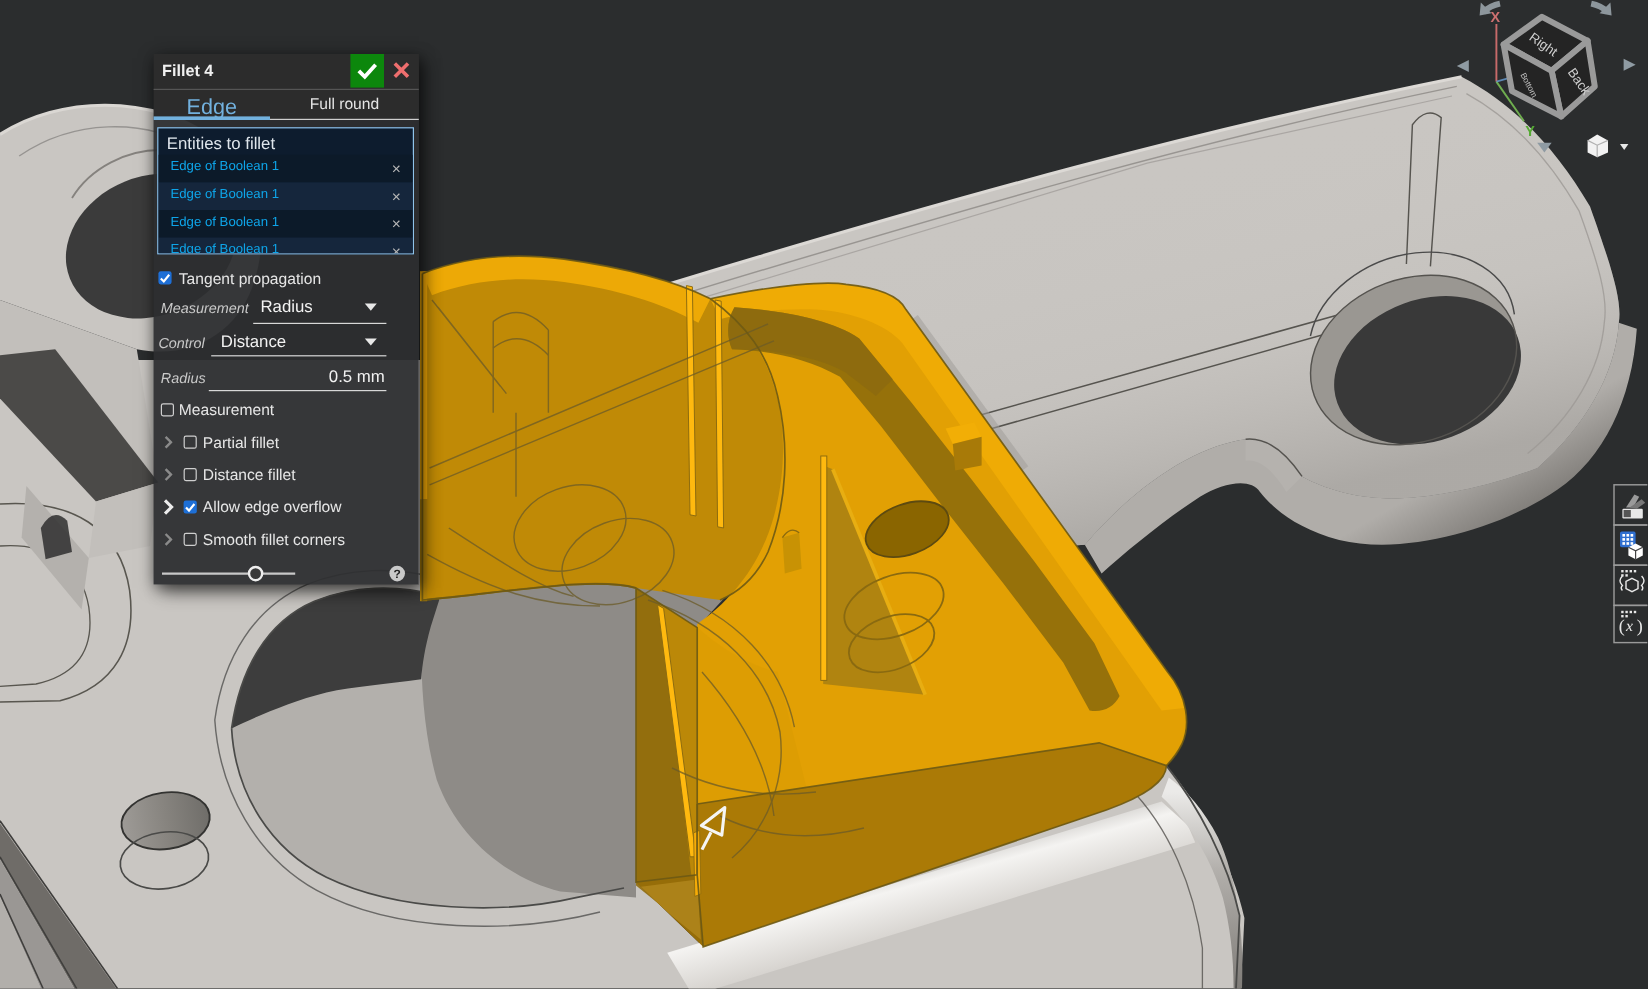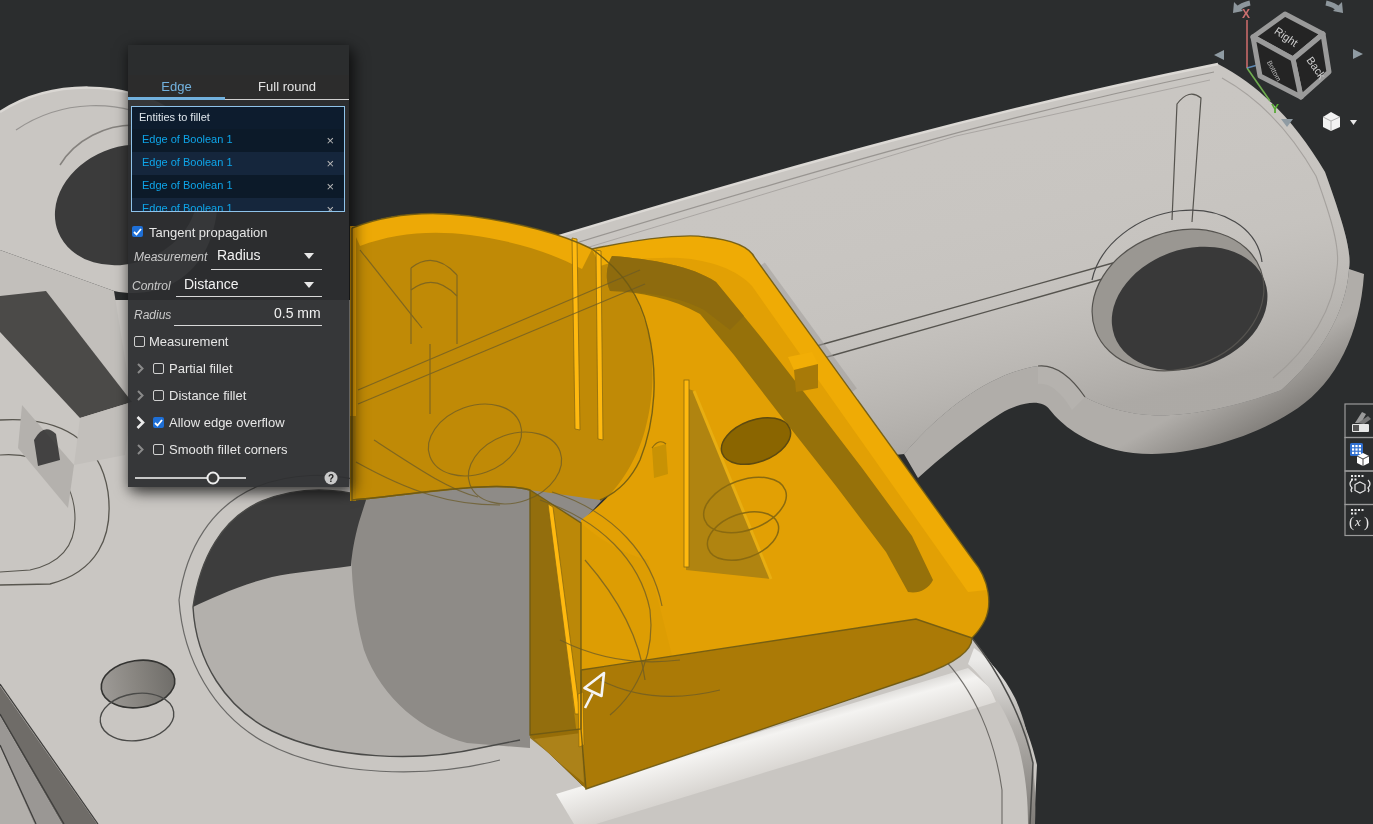--- a/index.html
+++ b/index.html
@@ -10,28 +10,28 @@
   .dlg{position:absolute;left:128px;top:45px;width:221px;height:442px;
        font-family:"Liberation Sans", sans-serif;color:#e8e8e8;font-size:13px;
        box-shadow:0 3px 12px rgba(0,0,0,.5), 6px 6px 14px rgba(0,0,0,.45);}
   .dlg-head{position:absolute;left:0;top:0;right:0;height:29px;background:#2c2c2c;
             border-bottom:1px solid #555;}
   .dlg-title{position:absolute;left:7px;top:6px;font-size:13.5px;font-weight:bold;color:#f0f0f0;}
   .btn-ok{position:absolute;left:164px;top:0;width:28px;height:28px;background:#0c870c;}
   .btn-ok svg{position:absolute;left:5px;top:6px;}
   .btn-x{position:absolute;left:192px;top:0;width:29px;height:28px;background:#2c2c2c;}
   .tabs{position:absolute;left:0;top:30px;right:0;height:25px;background:#2c2c2c;}
-  .tab-edge{position:absolute;left:0;top:4px;width:97px;text-align:center;color:#72b1de;font-size:13px;}
+  .tab-edge{position:absolute;left:0;top:4px;width:97px;text-align:center;color:#72b1de;font-size:18px;}
   .tab-full{position:absolute;left:97px;top:4px;right:0;text-align:center;color:#e4e4e4;font-size:13px;}
   .tab-line-b{position:absolute;left:0;top:22px;width:97px;height:3px;background:#72b1de;}
   .tab-line-w{position:absolute;left:97px;top:24px;right:0;height:1px;background:#cfcfcf;}
   .dlg-body{position:absolute;left:0;top:55px;right:0;bottom:0;background:rgba(45,46,48,0.94);}
   .ent{position:absolute;left:3px;top:6px;width:212px;height:104px;background:#0d1c2e;
        border:1px solid #8fc3ea;overflow:hidden;}
-  .ent-label{position:absolute;left:7px;top:4px;font-size:11px;color:#dfe6ec;}
+  .ent-label{position:absolute;left:7px;top:4px;font-size:14px;color:#dfe6ec;}
   .ent-row{position:absolute;left:0;width:100%;height:23px;}
   .ent-row span{position:absolute;left:10px;top:4px;font-size:11px;color:#0ea5e9;}
   .ent-row .x{position:absolute;left:auto;right:10px;top:4px;color:#b8b8b8;font-size:13px;}
   .rowA{background:#0c1a29;}
   .rowB{background:#15263c;}
   .chk{position:absolute;width:11px;height:11px;border-radius:2px;}
   .chk.on{background:#1e6fd6;}
   .chk.off{border:1.5px solid #cfcfcf;width:9px;height:9px;background:transparent;}
   .chk.on svg{position:absolute;left:1px;top:2px;}
   .lbl{position:absolute;color:#e6e6e6;font-size:13px;}
@@ -389,20 +389,31 @@
         <rect x="1351" y="512.5" width="2" height="2"></rect>
           <rect x="1354.5" y="512.5" width="2" height="2"></rect>
       </g>
       <text x="1349" y="527" font-size="15" fill="#e8e8e8" font-family="Liberation Serif">(</text>
       <text x="1355" y="526" font-size="13" fill="#e8e8e8" font-style="italic" font-family="Liberation Serif">x</text>
       <text x="1364" y="527" font-size="15" fill="#e8e8e8" font-family="Liberation Serif">)</text>
     </g>
   </svg>
 
   <div class="dlg">
+    <div class="dlg-head">
+      <span class="dlg-title">Fillet 4</span>
+      <div class="btn-ok">
+          <svg width="18" height="16">
+            <path d="M2 8 L7 13 L16 3" stroke="#fff" stroke-width="3.2" fill="none"></path>
+          </svg>
+        </div>
+      <div class="btn-x"><svg width="29" height="28">
+            <path d="M9 8 L20 19 M20 8 L9 19" stroke="#ee6e6e" stroke-width="3" fill="none"></path>
+          </svg></div>
+    </div>
     <div class="tabs">
       <div class="tab-edge">Edge</div>
       <div class="tab-full">Full round</div>
       <div class="tab-line-b"></div>
       <div class="tab-line-w"></div>
     </div>
     <div class="dlg-body">
       <div class="ent">
         <div class="ent-label">Entities to fillet</div>
         <div class="ent-row rowA" style="top:22px">

